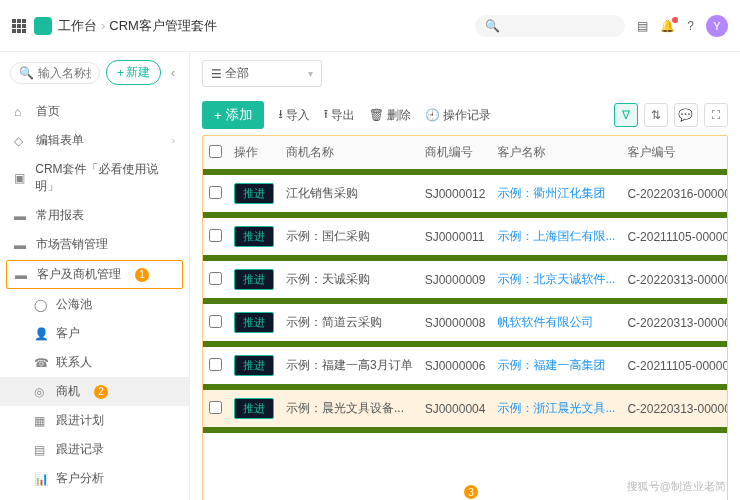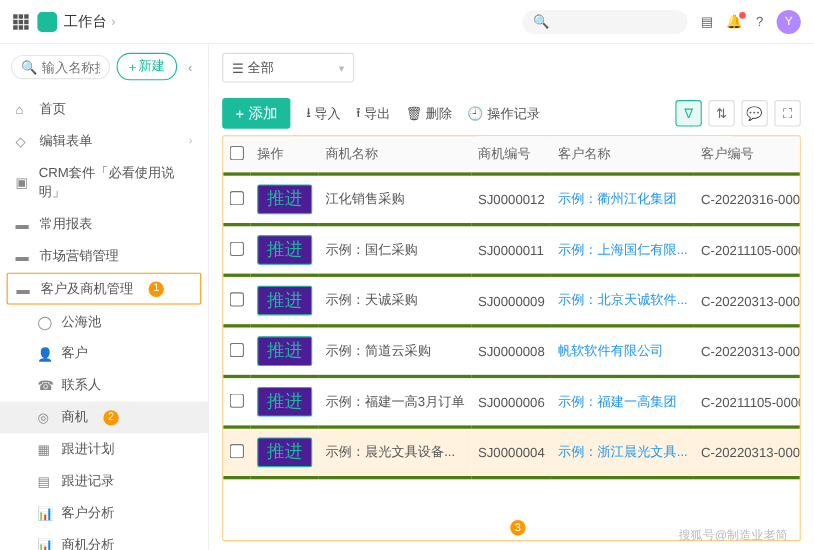--- a/index.html
+++ b/index.html
@@ -1,19 +1,19 @@
 <!DOCTYPE html>
 <html><head>
 <meta charset="utf-8">
 <style>
 * { margin: 0; padding: 0; box-sizing: border-box; font-family: -apple-system, "PingFang SC", "Microsoft YaHei", sans-serif; }
 body { background: #fff; font-size: 12px; color: #333; width: 740px; height: 500px; overflow: hidden; }
 
 
-.header { height: 40px; display: flex; align-items: center; padding: 12px 12px; border-bottom: 1px solid #eee; }
+.header { height: 52px; display: flex; align-items: center; padding: 12px 12px; border-bottom: 1px solid #eee; }
 .apps-icon { width: 14px; height: 14px; display: grid; grid-template-columns: repeat(3,1fr); gap: 1px; margin-right: 8px; cursor: pointer; }
 .apps-icon span { background: #555; }
 .logo { width: 18px; height: 18px; background: #1abc9c; border-radius: 4px; margin-right: 6px; }
 .breadcrumb { font-size: 13px; color: #333; display: flex; align-items: center; gap: 4px; }
 .breadcrumb .sep { color: #bbb; }
 .header-right { margin-left: auto; display: flex; align-items: center; gap: 12px; }
 .search-global { display: flex; align-items: center; background: #f5f5f5; border-radius: 14px; padding: 4px 10px; width: 150px; color: #999; }
 .search-global input { border: none; background: transparent; outline: none; font-size: 12px; width: 100%; margin-left: 4px; }
 .hicon { color: #666; position: relative; cursor: pointer; }
 .badge-dot { position: absolute; top: -2px; right: -3px; width: 6px; height: 6px; background: #ff5252; border-radius: 50%; }
@@ -45,49 +45,50 @@
 .toolbar { display: flex; align-items: center; padding: 6px 12px; gap: 14px; }
 .btn-add { background: #1abc9c; color: #fff; border: none; padding: 5px 12px; border-radius: 3px; cursor: pointer; display: flex; align-items: center; gap: 4px; }
 .tb-link { color: #555; cursor: pointer; display: flex; align-items: center; gap: 3px; }
 .tb-right { margin-left: auto; display: flex; gap: 6px; }
 .tb-iconbtn { width: 24px; height: 24px; border: 1px solid #ddd; border-radius: 3px; display: flex; align-items: center; justify-content: center; cursor: pointer; color: #666; }
 .tb-iconbtn.active { border-color: #1abc9c; color: #1abc9c; background: #e8f8f4; }
 
 
 .table-wrap { margin: 0 12px 8px; border: 1px solid #ffcc80; border-radius: 2px; overflow: auto; position: relative; flex: 1; }
 table { width: 100%; border-collapse: collapse; }
-th, td { text-align: left; padding: 8px 6px; border-bottom: 3px solid #4d7c0f; font-size: 12px; color: #555; white-space: nowrap; }
+th, td { text-align: left; padding: 8px 6px; border-bottom: 6px solid #4d7c0f; font-size: 12px; color: #555; white-space: nowrap; }
 th { background: #fafafa; color: #666; font-weight: normal; }
 td.cb, th.cb { width: 28px; text-align: center; }
 input[type=checkbox] { cursor: pointer; }
-.btn-push { border: 1px solid #1abc9c; color: #1abc9c; background: #4c1d95; padding: 2px 8px; border-radius: 2px; cursor: pointer; font-size: 16px; }
+.btn-push { border: 1px solid #1abc9c; color: #1abc9c; background: #0f172a; padding: 2px 8px; border-radius: 2px; cursor: pointer; font-size: 11px; }
 .link-cell { color: #2196f3; cursor: pointer; }
 .row-highlight td { background: #fff3e0; }
 .badge-center { position: absolute; bottom: 4px; left: 50%; transform: translateX(-50%); }
-.watermark { position: absolute; bottom: 6px; right: 24px; color: #bbb; font-size: 11px; }
+.watermark { position: absolute; bottom: 6px; right: 14px; color: #bbb; font-size: 11px; }
 </style>
 </head>
 <body>
 
 <div class="header">
   <div class="apps-icon">
       <span></span>
       <span></span>
       <span></span>
       <span></span>
       <span></span>
       <span></span>
       <span></span>
       <span></span>
       <span></span>
     </div>
   <div class="logo"></div>
   <div class="breadcrumb">
     <span>工作台</span>
     <span class="sep">›</span>
+    <span>CRM客户管理套件</span>
   </div>
   <div class="header-right">
     <div class="search-global">
       <span>🔍</span>
     </div>
     <span class="hicon">▤</span>
     <span class="hicon">🔔<span class="badge-dot"></span></span>
     <span class="hicon">?</span>
     <div class="avatar">Y</div>
   </div>

